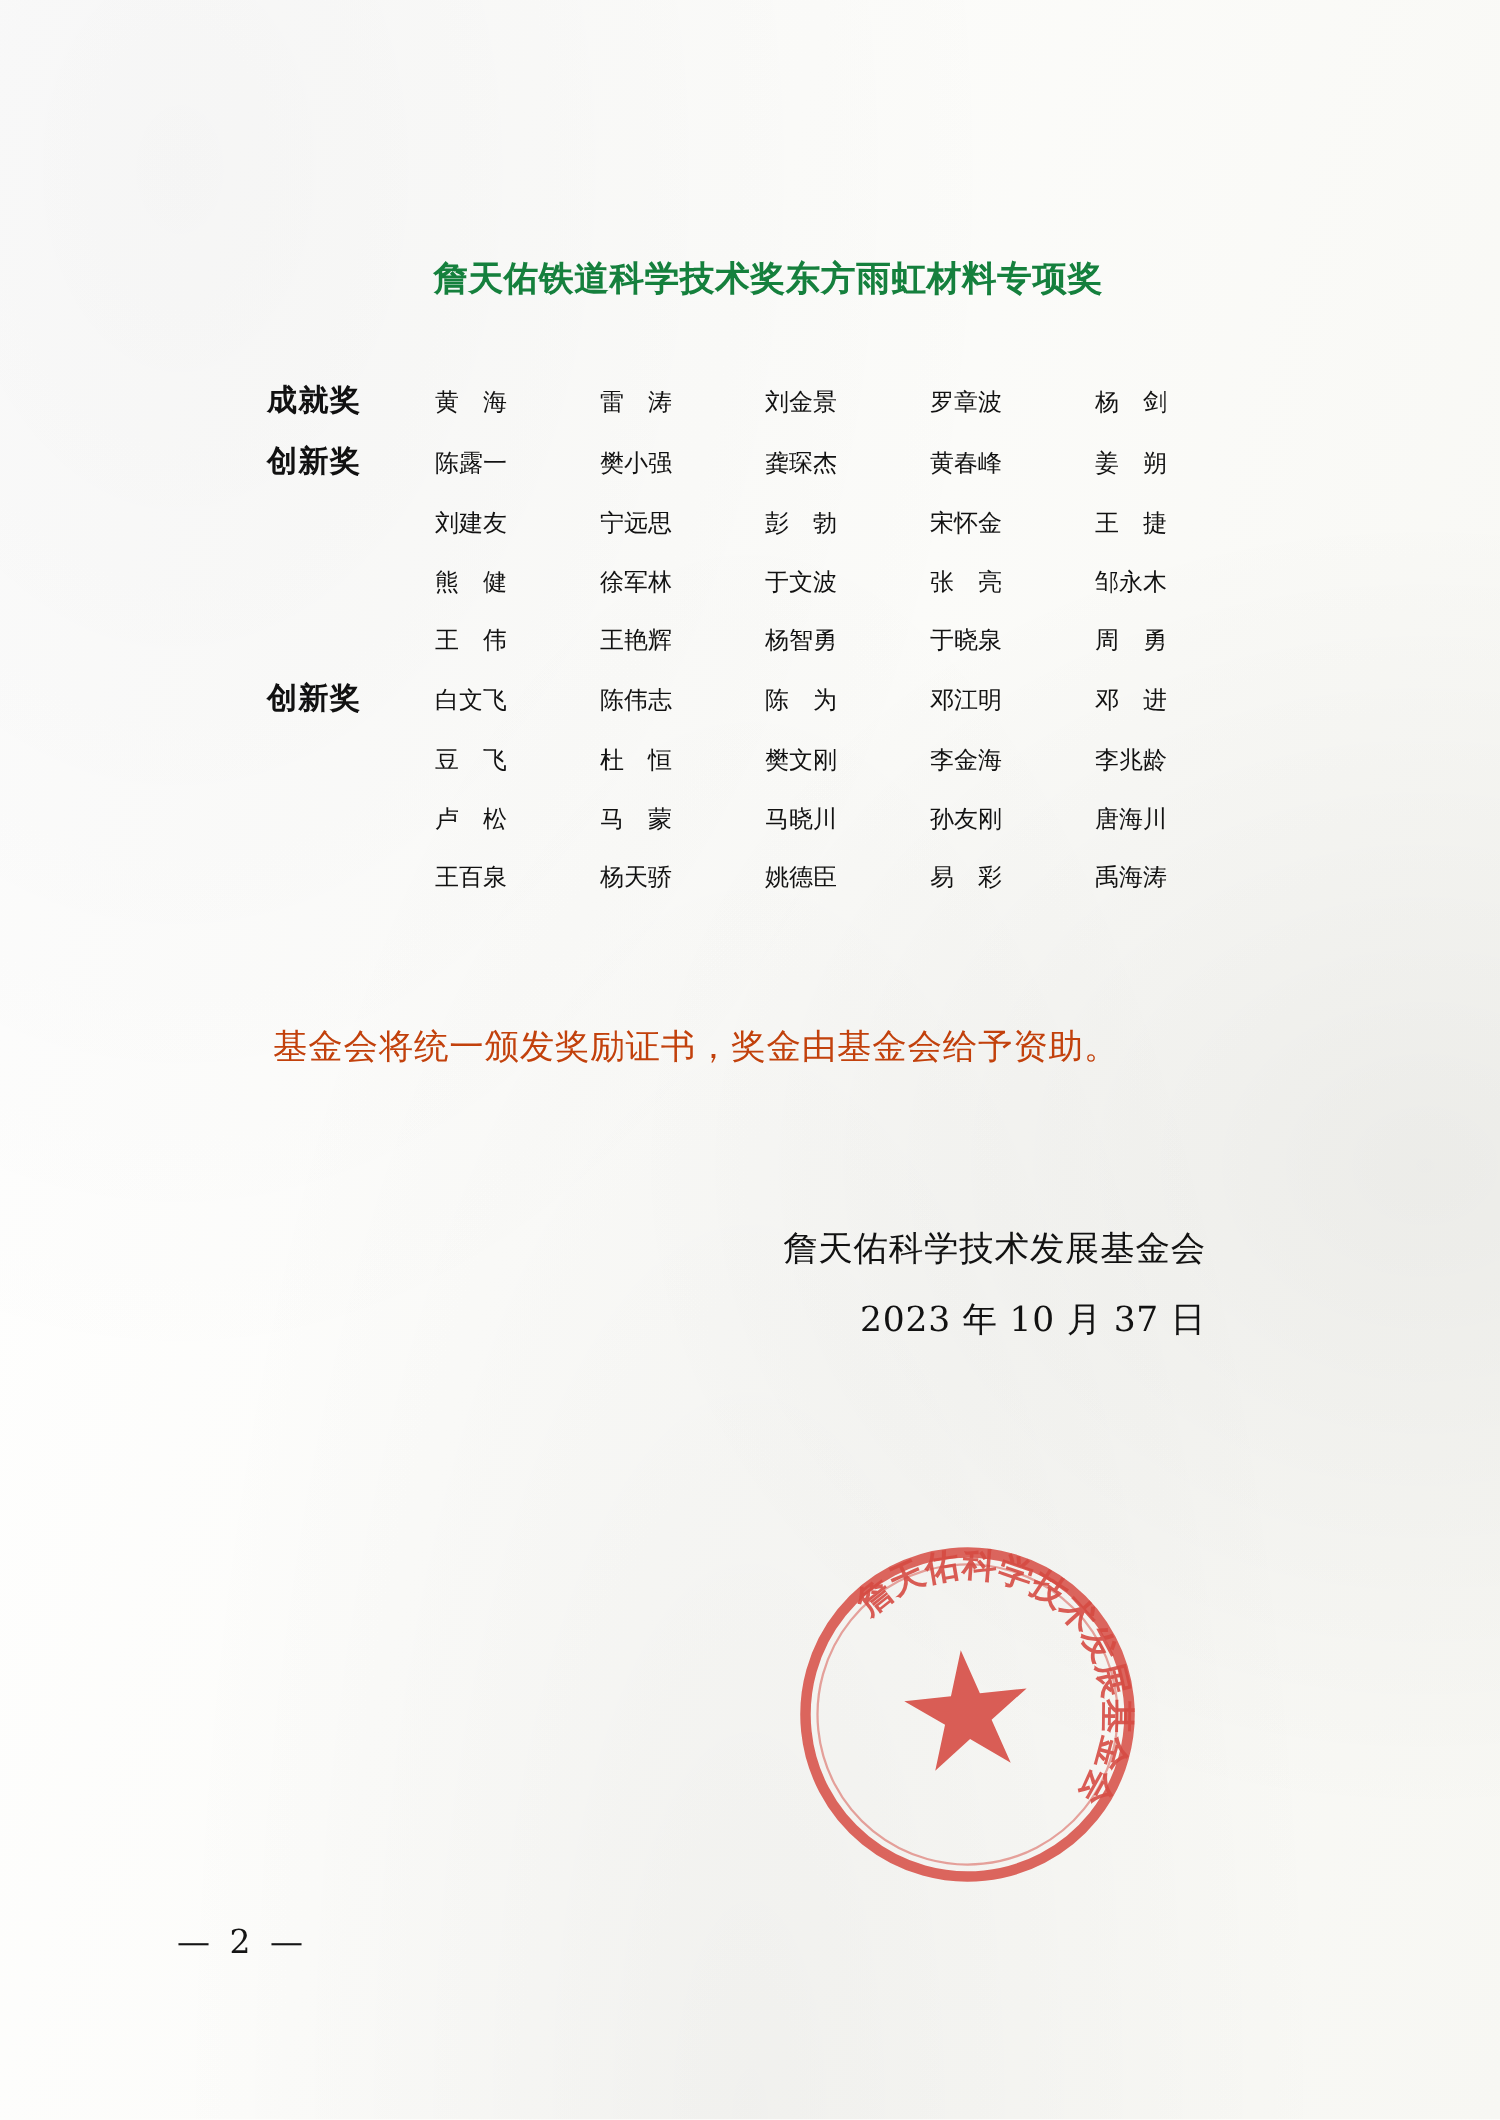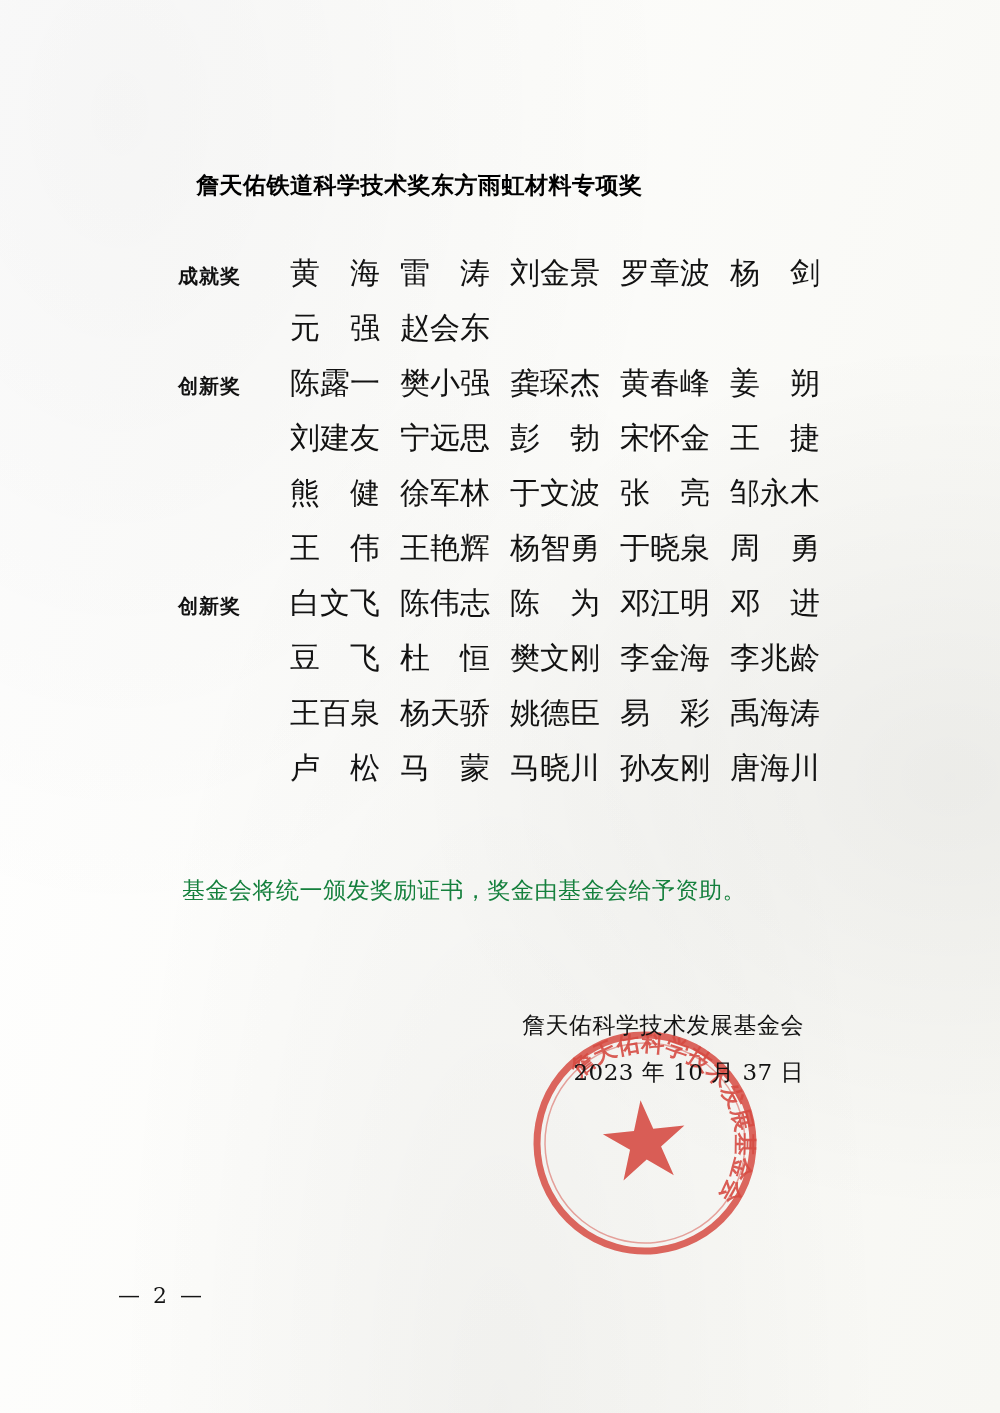--- a/index.html
+++ b/index.html
@@ -29,25 +29,25 @@
     inset: 0;
     padding: 0;
   }
   .content {
     position: absolute;
     left: 178px;
     top: 170px;
     width: 650px;
   }
   .section-title {
-    text-align: left;
+    text-align: center;
     font-weight: bold;
     font-size: 23px;
     letter-spacing: 0.5px;
-    color: #000000;
+    color: #15803d;
     margin: 0 0 0 0;
   }
   .title-1 { margin-bottom: 52px; margin-left: 18px; }
   .title-2 { margin-top: 58px; margin-bottom: 52px; margin-left: 38px; }
 
   .award-block {
     margin-bottom: 4px;
   }
   .award-row {
     display: flex;
@@ -62,33 +62,33 @@
     color: #111;
     letter-spacing: 1px;
   }
   .award-label.blank { visibility: hidden; }
   .names {
     display: flex;
     flex: 1 1 auto;
   }
   .name {
     flex: 0 0 110px;
-    font-size: 30px;
+    font-size: 16px;
     color: #121212;
     display: flex;
     justify-content: space-between;
     padding-right: 14px;
     box-sizing: border-box;
     letter-spacing: 0px;
   }
 
   .statement {
     margin-top: 86px;
     font-size: 23px;
-    color: #15803d;
+    color: #c2410c;
     letter-spacing: 0.5px;
     padding-left: 4px;
   }
 
   .signature {
     margin-top: 104px;
     text-align: right;
     padding-right: 24px;
     position: relative;
     z-index: 3;
@@ -135,27 +135,20 @@
       <div class="award-row">
         <div class="award-label">成就奖</div>
         <div class="names">
           <div class="name">黄　海</div>
           <div class="name">雷　涛</div>
           <div class="name">刘金景</div>
           <div class="name">罗章波</div>
           <div class="name">杨　剑</div>
         </div>
       </div>
-      <div class="award-row">
-        <div class="award-label blank">—</div>
-        <div class="names">
-          <div class="name">元　强</div>
-          <div class="name">赵会东</div>
-        </div>
-      </div>
     </div>
 
     <div class="award-block">
       <div class="award-row">
         <div class="award-label">创新奖</div>
         <div class="names">
           <div class="name">陈露一</div>
           <div class="name">樊小强</div>
           <div class="name">龚琛杰</div>
           <div class="name">黄春峰</div>
@@ -215,35 +208,35 @@
           <div class="name">豆　飞</div>
           <div class="name">杜　恒</div>
           <div class="name">樊文刚</div>
           <div class="name">李金海</div>
           <div class="name">李兆龄</div>
         </div>
       </div>
       <div class="award-row">
         <div class="award-label blank">—</div>
         <div class="names">
+          <div class="name">卢　松</div>
+          <div class="name">马　蒙</div>
+          <div class="name">马晓川</div>
+          <div class="name">孙友刚</div>
+          <div class="name">唐海川</div>
+        </div>
+      </div>
+      <div class="award-row">
+        <div class="award-label blank">—</div>
+        <div class="names">
           <div class="name">王百泉</div>
           <div class="name">杨天骄</div>
           <div class="name">姚德臣</div>
           <div class="name">易　彩</div>
           <div class="name">禹海涛</div>
-        </div>
-      </div>
-      <div class="award-row">
-        <div class="award-label blank">—</div>
-        <div class="names">
-          <div class="name">卢　松</div>
-          <div class="name">马　蒙</div>
-          <div class="name">马晓川</div>
-          <div class="name">孙友刚</div>
-          <div class="name">唐海川</div>
         </div>
       </div>
     </div>
 
     <div class="statement">基金会将统一颁发奖励证书，奖金由基金会给予资助。</div>
 
     <div class="signature">
       <div>詹天佑科学技术发展基金会</div>
       <div>2023 年 10 月 37 日</div>
     </div>

